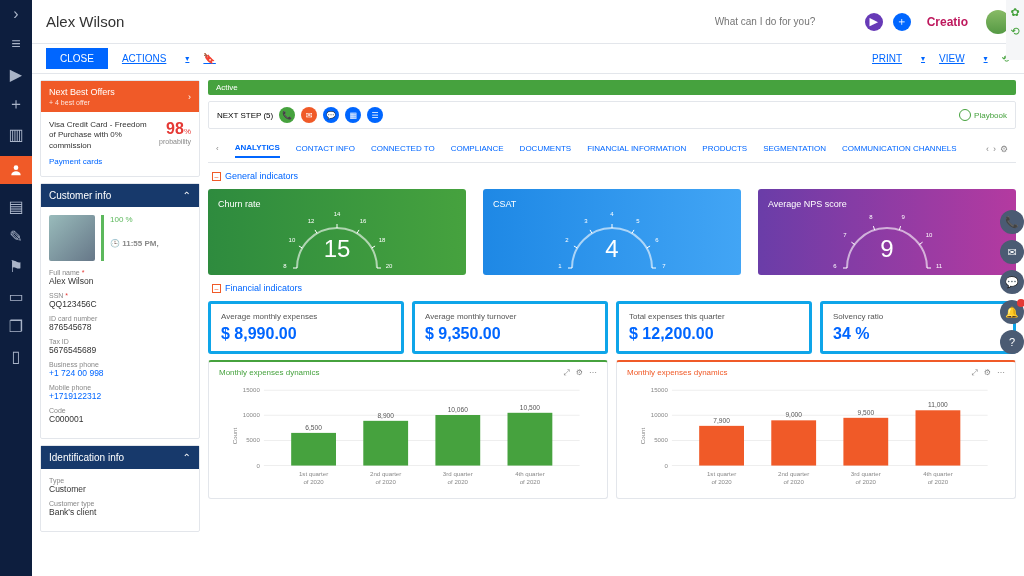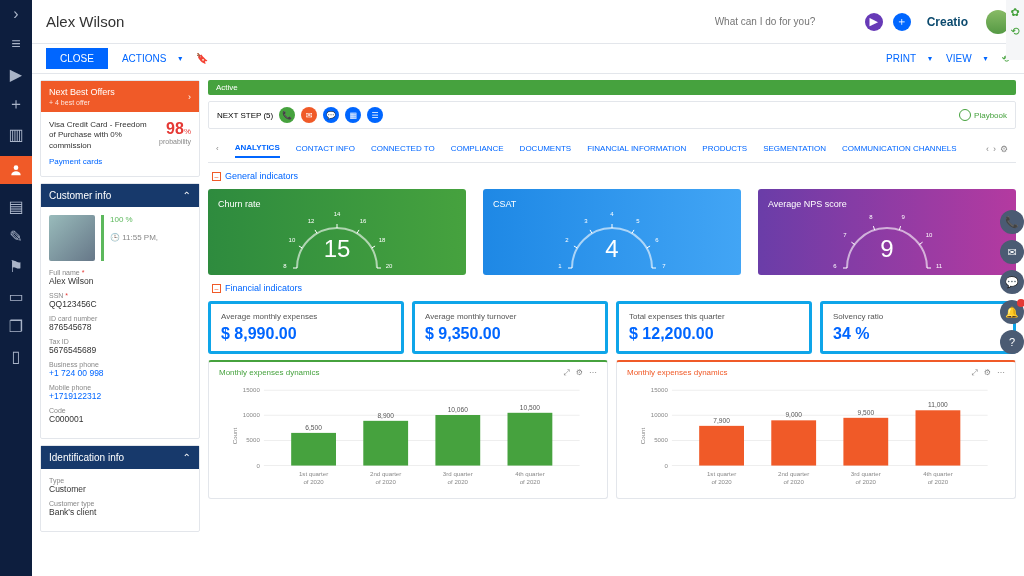--- a/index.html
+++ b/index.html
@@ -8,25 +8,25 @@
 .sidebar { width: 32px; background: #0d1e3e; display: flex; flex-direction: column; align-items: center; padding-top: 6px; gap: 14px; }
 .sidebar .ico { width: 16px; height: 16px; color: #a9b4c8; display: flex; align-items: center; justify-content: center; cursor: pointer; }
 .sidebar .ico.active { background: #f05a28; width: 32px; height: 28px; color: #fff; }
 .sidebar .ico svg { width: 14px; height: 14px; }
 .main { flex: 1; display: flex; flex-direction: column; background: #fff; }
 .topbar { height: 44px; display: flex; align-items: center; padding: 0 14px; border-bottom: 1px solid #e3e6eb; gap: 10px; }
 .topbar h1 { font-size: 15px; font-weight: 400; color: #333; flex: 0 0 auto; }
 .topbar .spacer { flex: 1; }
 .searchbox { font-size: 10px; color: #888; width: 140px; border: none; outline: none; }
 .circle-btn { width: 18px; height: 18px; border-radius: 50%; display: flex; align-items: center; justify-content: center; font-size: 11px; color: #fff; cursor: pointer; }
-.brand { font-size: 12px; font-weight: 600; color: #0c4a6e; margin-left: 6px; }
+.brand { font-size: 12px; font-weight: 600; color: #be185d; margin-left: 6px; }
 .avatar { width: 24px; height: 24px; border-radius: 50%; background: linear-gradient(#8b6,#594); margin-left: 8px; }
 .toolbar { height: 30px; display: flex; align-items: center; padding: 0 14px; gap: 14px; font-size: 10px; border-bottom: 1px solid #e3e6eb; }
 .btn-close { background: #0066ff; color: #fff; padding: 5px 14px; font-size: 10px; border: none; cursor: pointer; }
-.link-blue { color: #0066ff; cursor: pointer; display: flex; align-items: center; gap: 12px; }
+.link-blue { color: #0066ff; cursor: pointer; display: flex; align-items: center; gap: 19px; text-decoration: underline; }
 .caret { font-size: 8px; }
 .toolbar .spacer { flex: 1; }
 .body { flex: 1; display: flex; gap: 8px; padding: 6px 8px 8px 8px; overflow: hidden; }
 .leftcol { width: 160px; display: flex; flex-direction: column; gap: 6px; overflow: hidden; }
 .offer-card { background: #fff; border: 1px solid #e3e6eb; border-radius: 2px; font-size: 9px; }
 .offer-head { background: #f05a28; color: #fff; padding: 6px 8px; display: flex; justify-content: space-between; align-items: center; }
 .offer-head .sub { font-size: 7px; opacity: .85; display: block; margin-top: 2px; }
 .offer-body { padding: 8px; display: flex; gap: 6px; }
 .offer-text { flex: 1; font-size: 8px; line-height: 1.3; color: #333; }
 .offer-link { color: #0066ff; font-size: 8px; margin-top: 6px; display: block; }
@@ -34,21 +34,21 @@
 .offer-prob .pct { color: #e53935; font-size: 16px; font-weight: 600; }
 .offer-prob .sm { font-size: 8px; color: #e53935; }
 .offer-prob .lbl { font-size: 7px; color: #888; }
 .panel { background: #fff; border: 1px solid #e3e6eb; border-radius: 2px; font-size: 9px; }
 .panel-head { background: #17396b; color: #fff; padding: 6px 8px; display: flex; justify-content: space-between; align-items: center; font-size: 10px; }
 .panel-body { padding: 8px; }
 .cust-top { display: flex; gap: 6px; margin-bottom: 8px; }
 .cust-img { width: 46px; height: 46px; background: linear-gradient(135deg,#9bb,#678); border-radius: 2px; }
 .cust-complete { border-left: 3px solid #5cb85c; padding-left: 6px; font-size: 8px; }
 .cust-complete .pct { color: #5cb85c; }
-.cust-complete .time { color: #888; margin-top: 9px; }
+.cust-complete .time { color: #888; margin-top: 15px; font-weight: bold; }
 .field { margin-bottom: 6px; }
 .field .lbl { font-size: 7px; color: #888; }
 .field .lbl.req::after { content: " *"; color: #e53935; }
 .field .val { font-size: 8.5px; color: #333; }
 .field .val.link { color: #0066ff; }
 .rightcol { flex: 1; display: flex; flex-direction: column; gap: 6px; overflow-y: auto; overflow-x: hidden; }
 .status-bar { background: #46a23e; color: #fff; font-size: 8px; padding: 3px 8px; border-radius: 2px; }
 .nextstep { background: #fff; border: 1px solid #e3e6eb; border-radius: 2px; padding: 5px 8px; display: flex; align-items: center; gap: 6px; font-size: 8px; }
 .step-dot { width: 16px; height: 16px; border-radius: 50%; display: flex; align-items: center; justify-content: center; color: #fff; font-size: 8px; cursor: pointer; }
 .playbook { margin-left: auto; color: #46a23e; display: flex; align-items: center; gap: 3px; }

